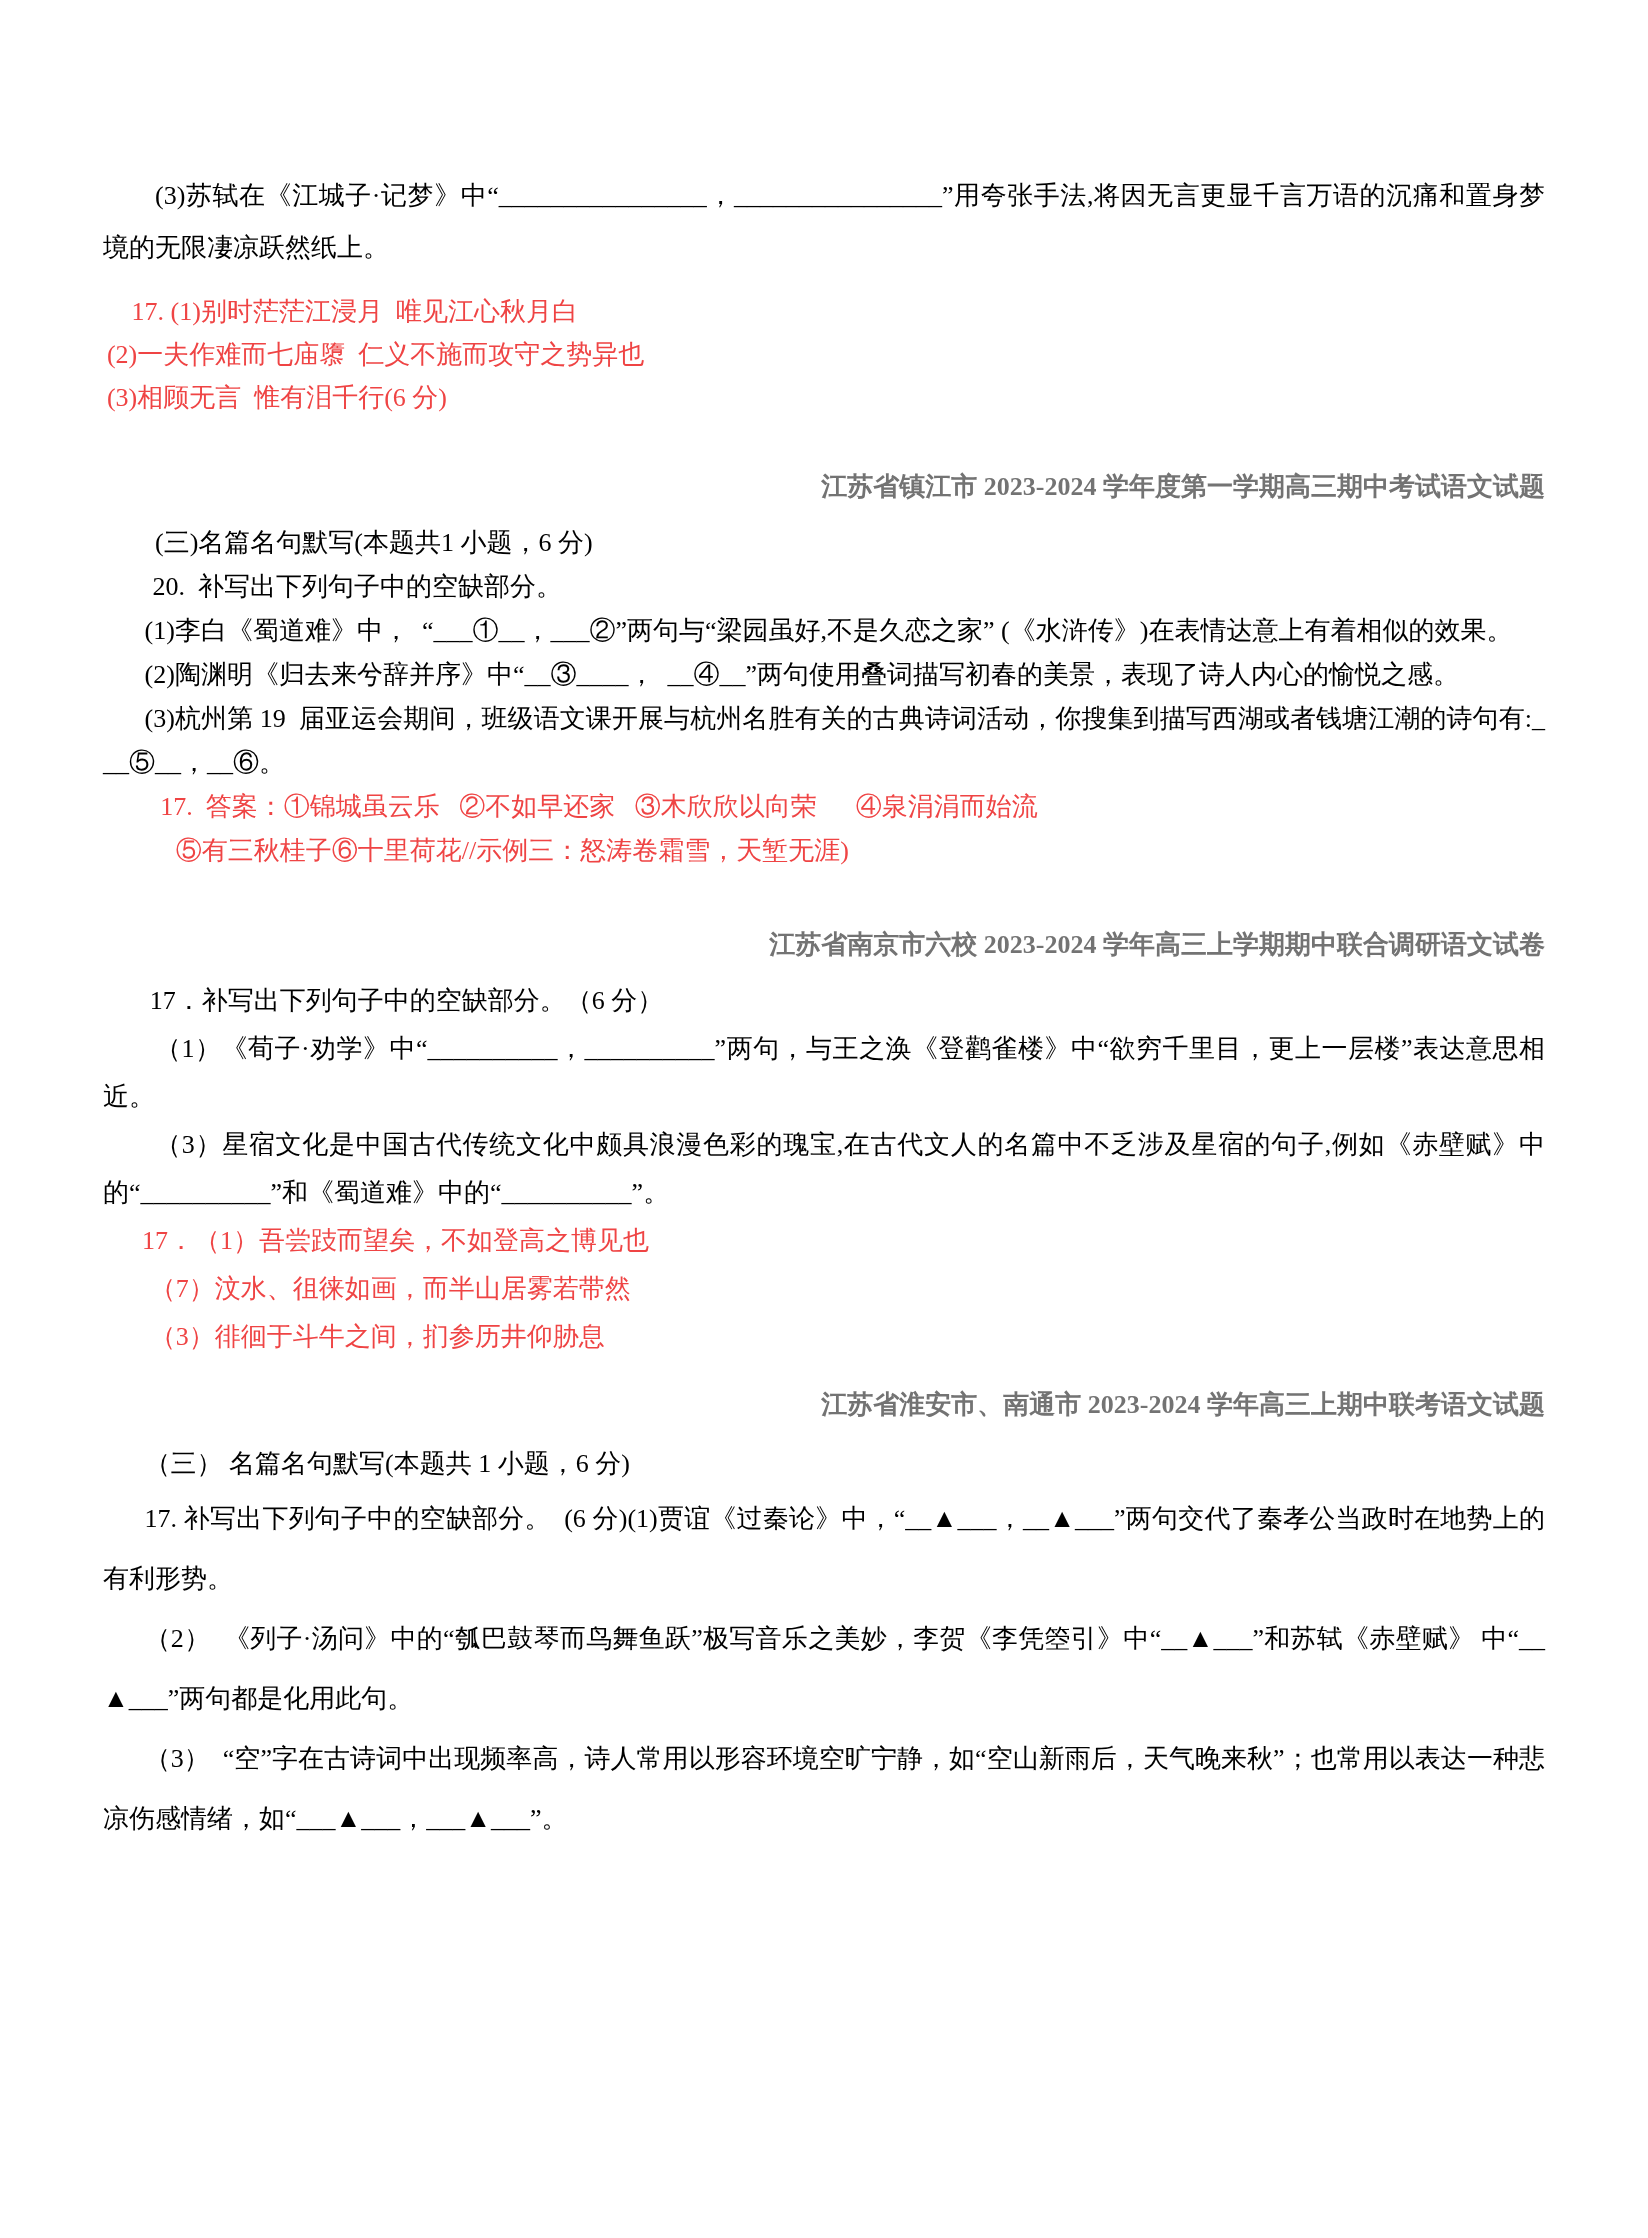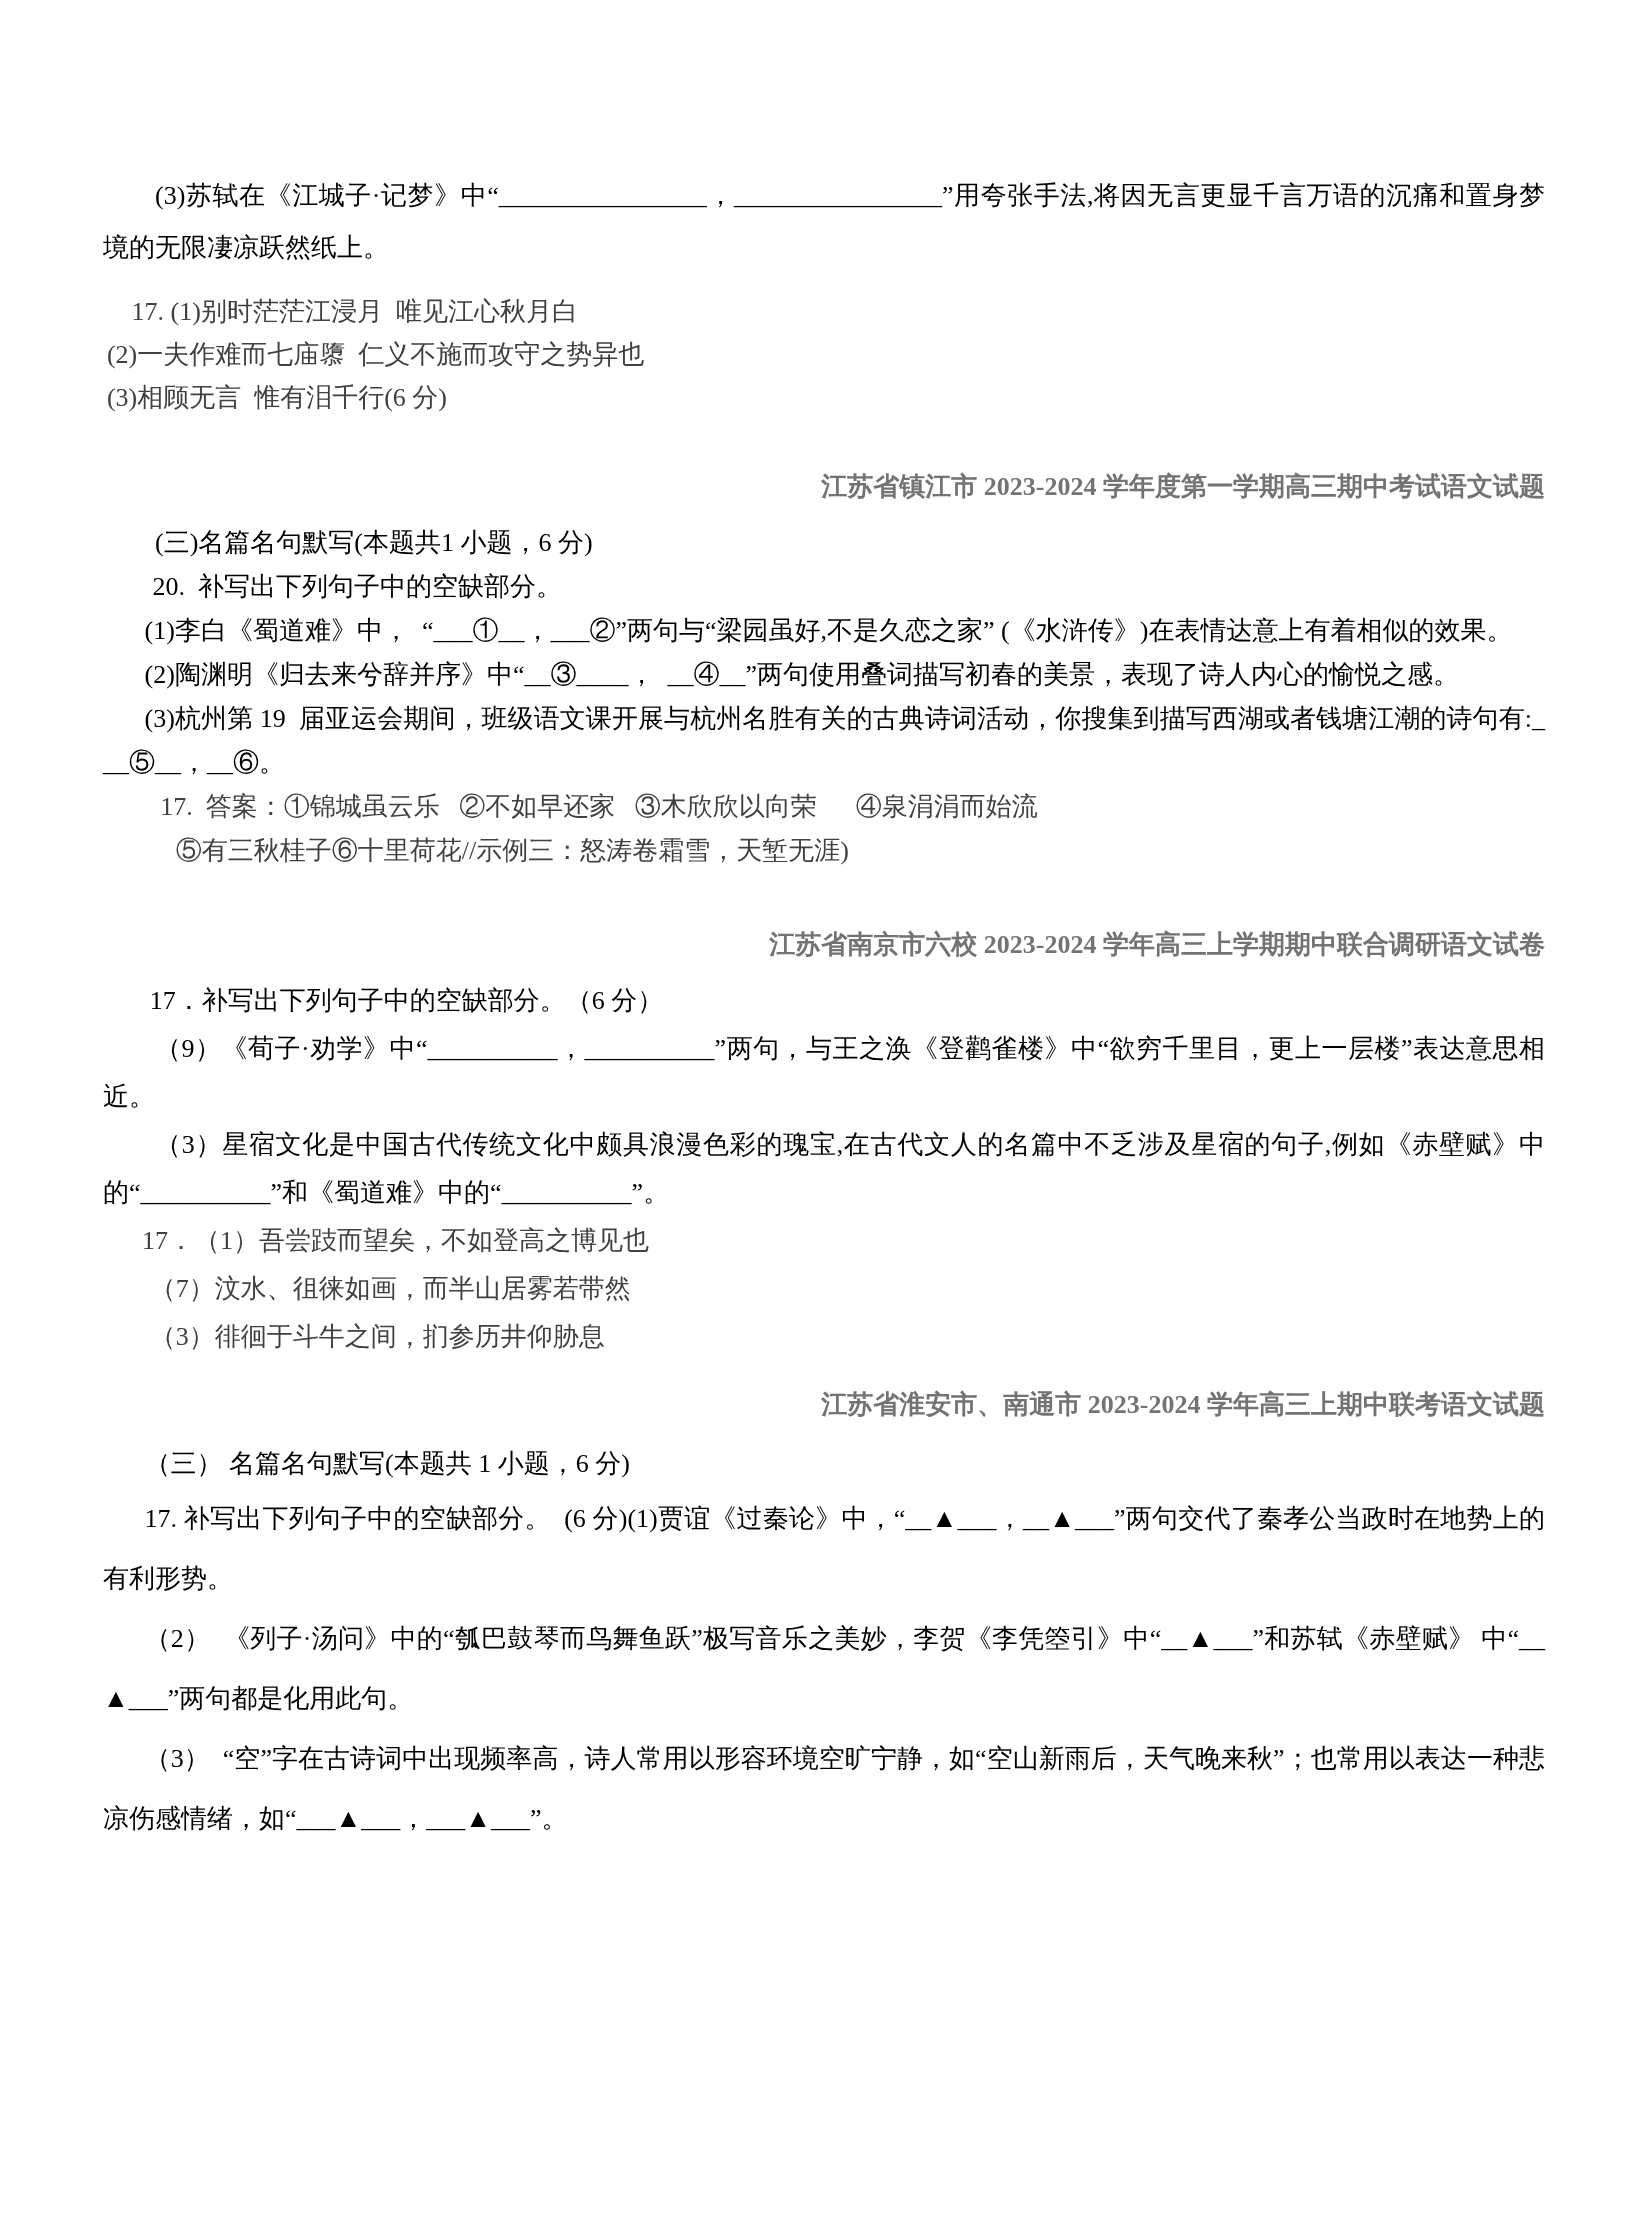--- a/index.html
+++ b/index.html
@@ -21,21 +21,21 @@
     text-align: justify;
   }
   .line {
     white-space: pre-wrap;
     word-break: break-all;
   }
   
   .q-intro { line-height: 52px; text-indent: 2em; }
 
   
-  .red  { color: #404040; }
+  .red  { color: #ef4444; }
   .red0 { margin-top: 16px; line-height: 43px; }
   .red0 .l0 { text-indent: 1.1em; }
   .red0 .l1, .red0 .l2 { text-indent: 0.15em; }
 
   
   .h-green {
     color: #737373;
     font-weight: bold;
     line-height: 40px;
     white-space: pre-wrap;
@@ -92,21 +92,21 @@
   </div>
   <div class="sec1 red red1" style="margin-top:0">
     <div class="line l0">17.  答案：①锦城虽云乐   ②不如早还家   ③木欣欣以向荣      ④泉涓涓而始流</div>
     <div class="line l1">⑤有三秋桂子⑥十里荷花//示例三：怒涛卷霜雪，天堑无涯)</div>
   </div>
 
   <div class="h-green h2">江苏省南京市六校 2023-2024 学年高三上学期期中联合调研语文试卷</div>
 
   <div class="sec2">
     <div class="line l0">17．补写出下列句子中的空缺部分。（6 分）</div>
-    <div class="line l1">（9）《荀子·劝学》中“__________，__________”两句，与王之涣《登鹳雀楼》中“欲穷千里目，更上一层楼”表达意思相近。</div>
+    <div class="line l1">（1）《荀子·劝学》中“__________，__________”两句，与王之涣《登鹳雀楼》中“欲穷千里目，更上一层楼”表达意思相近。</div>
     <div class="line l3">（3）星宿文化是中国古代传统文化中颇具浪漫色彩的瑰宝,在古代文人的名篇中不乏涉及星宿的句子,例如《赤壁赋》中的“__________”和《蜀道难》中的“__________”。</div>
   </div>
   <div class="sec2 red red2" style="margin-top:0">
     <div class="line l0">17．（1）吾尝跂而望矣，不如登高之博见也</div>
     <div class="line l1">（7）汶水、徂徕如画，而半山居雾若带然</div>
     <div class="line l2">（3）徘徊于斗牛之间，扪参历井仰胁息</div>
   </div>
 
   <div class="h-green h3">江苏省淮安市、南通市 2023-2024 学年高三上期中联考语文试题</div>
 

